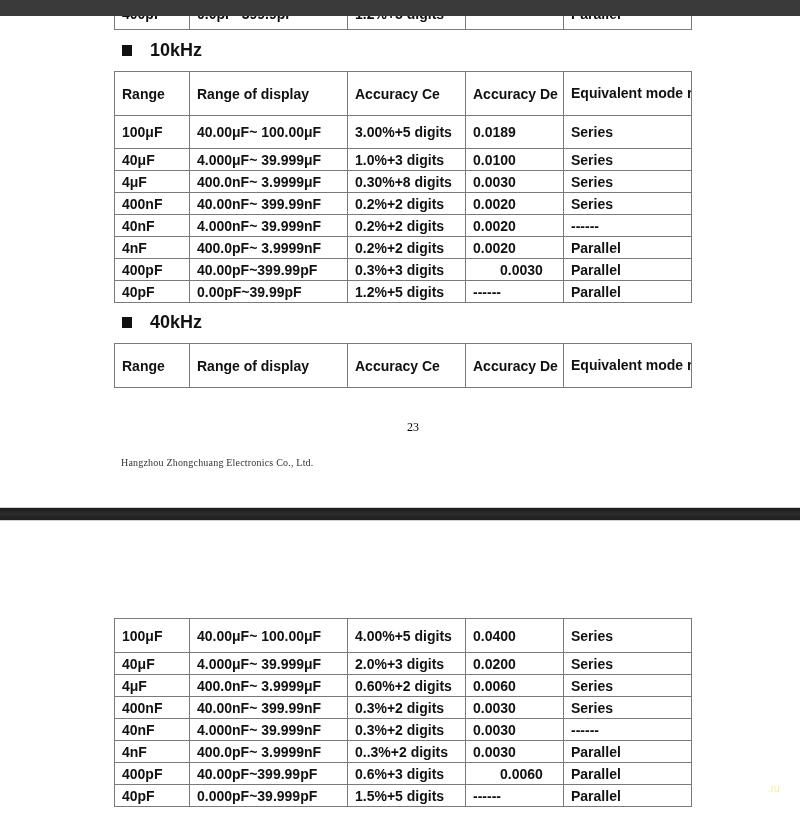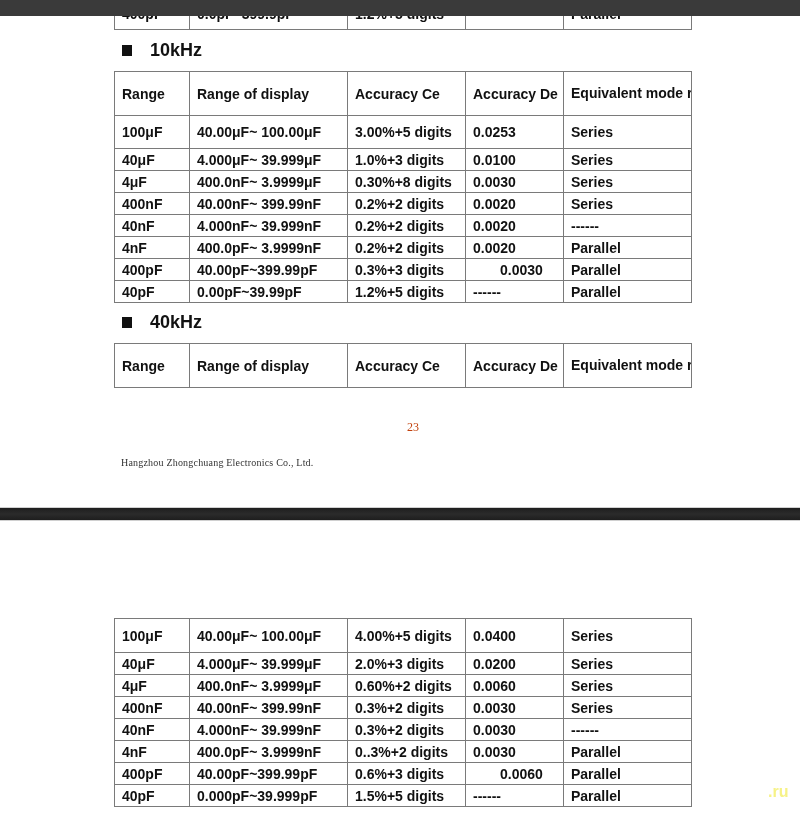--- a/index.html
+++ b/index.html
@@ -45,31 +45,31 @@
       background: #111; margin-right: 18px;
     }
     .footer-company {
       position: absolute; left: 121px; top: 425px;
       font-family: "Liberation Serif", serif; font-size: 10px; color: #333;
       letter-spacing: 0.2px;
       margin-top: 32px;
     }
     .footer-page {
       position: absolute; left: 407px; top: 420px;
-      font-family: "Liberation Serif", serif; font-size: 12px; color: #c2410c;
+      font-family: "Liberation Serif", serif; font-size: 12px; color: #000000;
     }
     .watermark {
       position: absolute; left: 680px; top: 790px;
       font-weight: bold; font-size: 20px; color: #f4ef6a; opacity: 0.8;
       letter-spacing: 2px;
       margin-top: 40px;
     }
     .watermark-sub {
       position: absolute; left: 768px; top: 783px;
-      font-weight: bold; font-size: 16px; color: #f4ef6a; opacity: 0.8;
+      font-weight: normal; font-size: 10px; color: #f4ef6a; opacity: 0.8;
     }
   </style>
 </head>
 <body>
 
 <div class="top-toolbar"></div>
 
 <div class="page page1">
 
   <table class="spec" style="top:-2px;">
@@ -109,21 +109,21 @@
       <td>Range</td>
       <td>Range of display</td>
       <td>Accuracy Ce</td>
       <td>Accuracy De</td>
       <td class="hdr-mode">Equivalent   mode recommended</td>
     </tr>
     <tr style="height:33px;">
       <td>100μF</td>
       <td>40.00μF~  100.00μF</td>
       <td>3.00%+5 digits</td>
-      <td>0.0253</td>
+      <td>0.0189</td>
       <td class="mode-top">Series</td>
     </tr>
     <tr style="height:22px;">
       <td>40μF</td>
       <td>4.000μF~  39.999μF</td>
       <td>1.0%+3 digits</td>
       <td>0.0100</td>
       <td>Series</td>
     </tr>
     <tr style="height:22px;">

